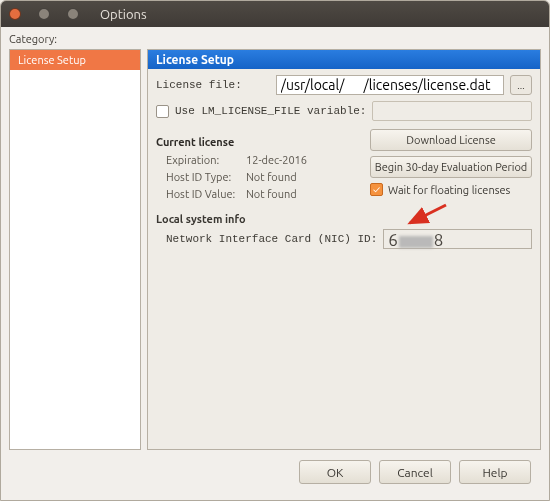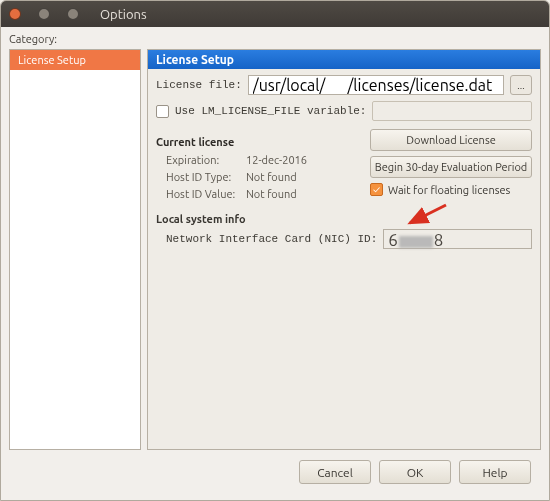--- a/index.html
+++ b/index.html
@@ -14,21 +14,21 @@
   .content { flex:1; padding:6px 8px 8px 8px; display:flex; flex-direction:column; gap:4px; font-size:11px; color:#3a3732; }
   .category-label { font-size:11px; color:#403c36; }
   .main-row { flex:1; display:flex; gap:6px; min-height:0; }
   .sidebar { width:132px; border:1px solid #b6afa3; background:#fff; }
   .sidebar-item { color:#fff; background:#f07745; padding:4px 8px; font-size:11px; }
   .panel { flex:1; border:1px solid #b6afa3; background:#efece6; display:flex; flex-direction:column; min-width:0; }
   .panel-header { background:linear-gradient(#2a7de0,#1563c7); color:#fff; font-weight:bold; font-size:12px; padding:3px 8px; }
   .panel-body { flex:1; padding:6px 8px 6px 8px; display:flex; flex-direction:column; gap:6px; overflow:hidden; }
   .row { display:flex; align-items:center; gap:6px; }
   .lbl { font-size:11px; color:#3d3a34;font-family:Liberation Mono, monospace; }
-  input[type=text] { height:20px; border:1px solid #b6afa3; background:#fff; font-size:16px; padding:0 4px; }
+  input[type=text] { height:20px; border:1px solid #b6afa3; background:#fff; font-size:14px; padding:0 4px;margin-left:28px; }
   .browse-btn { width:22px; height:20px; border:1px solid #b6afa3; background:#ece8e0; border-radius:3px; font-size:10px; display:inline-flex; align-items:center; justify-content:center; }
   .chk { display:flex; align-items:center; gap:5px; font-size:11px; }
   .chkbox { width:13px; height:13px; border:1px solid #9a9388; background:#fff; border-radius:2px; display:inline-flex; align-items:center; justify-content:center; }
   .chkbox.checked { background:#f5923e; border-color:#c96a1f; }
   .chkbox.checked::after { content:"✓"; font-size:10px; color:#fff; line-height:1; }
   .license-grid { display:flex; gap:10px; }
   .license-left { flex:1;margin-top:7px; }
   .license-left h4 { margin:2px 0 4px 0; font-size:11px; font-weight:bold; color:#2f2c28; }
   .kv { display:flex; font-size:11px; color:#5a554d; line-height:17px; }
   .kv .k { width:90px; padding-left:10px; }
@@ -136,19 +136,19 @@
               <line x1="42" y1="2" x2="6" y2="20" stroke="#d93020" stroke-width="3" marker-end="url(#ah)"></line>
             </svg>
           </div>
 
         </div>
       </div>
 
     </div>
 
     <div class="footer">
+      <div class="fbtn">OK</div>
       <div class="fbtn">Cancel</div>
-      <div class="fbtn">OK</div>
       <div class="fbtn">Help</div>
     </div>
 
   </div>
 </div>
 
 </body></html>

